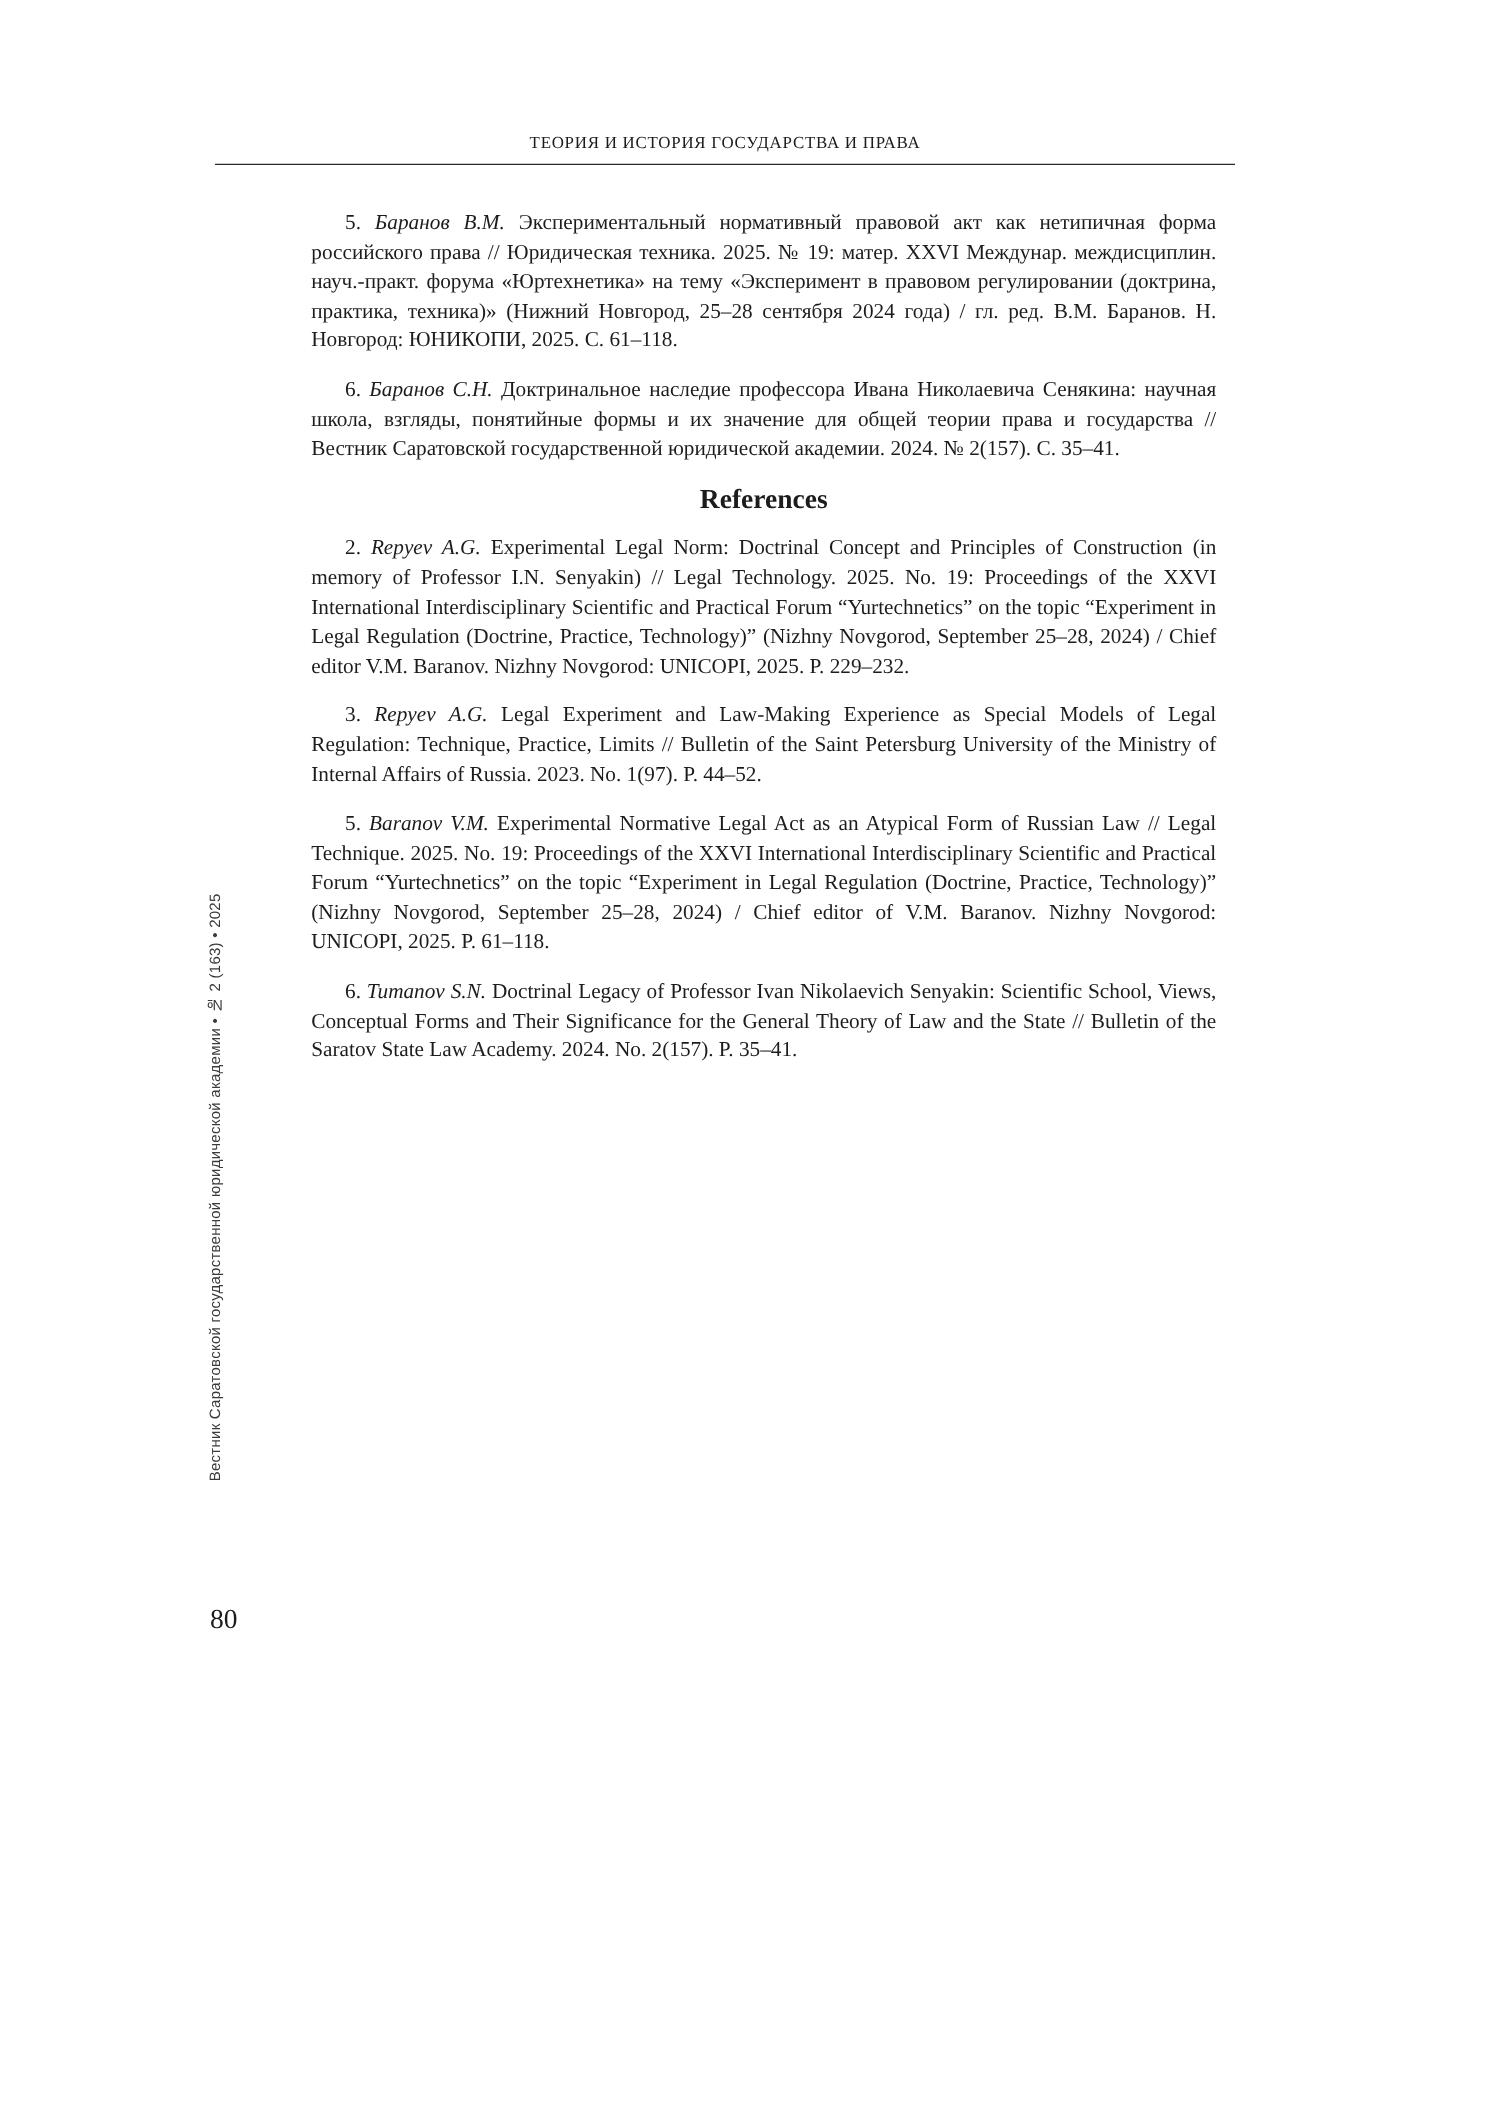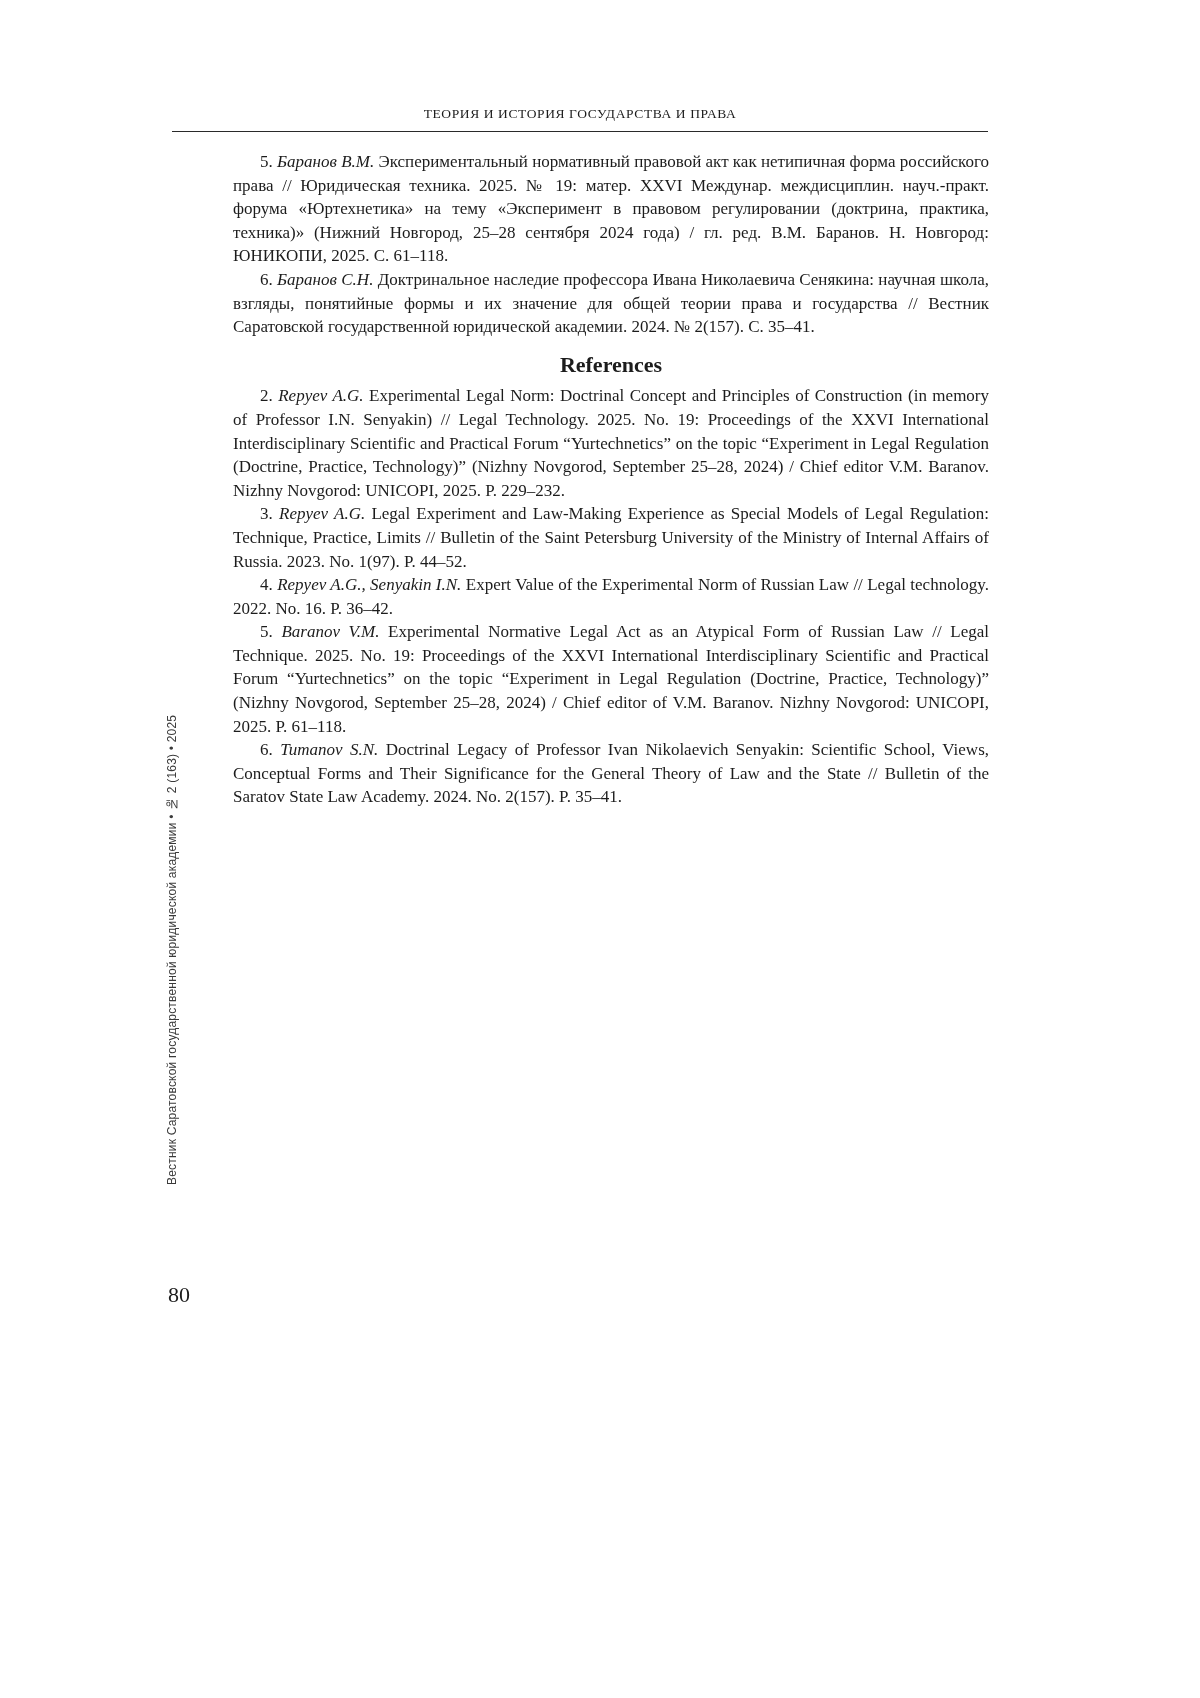--- a/index.html
+++ b/index.html
@@ -41,21 +41,21 @@
   .content {
     position: absolute;
     top: 150px;
     left: 233px;
     width: 756px;
     font-size: 17px;
     line-height: 23.6px;
     text-align: justify;
   }
   .ref {
-    margin: 0;
+    margin: 16px;
     text-indent: 27px;
   }
   .author {
     font-style: italic;
   }
   .references-heading {
     margin: 14px 0 8px 0;
     text-align: center;
     font-weight: bold;
     text-indent: 0;
@@ -96,21 +96,20 @@
 
     <p class="ref"><span>6. </span><span class="author">Баранов С.Н.</span><span> Доктринальное наследие профессора Ивана Николаевича Сенякина: научная школа, взгляды, понятийные формы и их значение для общей теории права и государства // Вестник Саратовской государственной юридической академии. 2024. № 2(157). С. 35–41.</span></p>
 
     <p class="ref references-heading">References</p>
 
 
     <p class="ref"><span>2. </span><span class="author">Repyev A.G.</span><span> Experimental Legal Norm: Doctrinal Concept and Principles of Construction (in memory of Professor I.N. Senyakin) // Legal Technology. 2025. No. 19: Proceedings of the XXVI International Interdisciplinary Scientific and Practical Forum “Yurtechnetics” on the topic “Experiment in Legal Regulation (Doctrine, Practice, Technology)” (Nizhny Novgorod, September 25–28, 2024) / Chief editor V.M. Baranov. Nizhny Novgorod: UNICOPI, 2025. P. 229–232.</span></p>
 
     <p class="ref"><span>3. </span><span class="author">Repyev A.G.</span><span> Legal Experiment and Law-Making Experience as Special Models of Legal Regulation: Technique, Practice, Limits // Bulletin of the Saint Petersburg University of the Ministry of Internal Affairs of Russia. 2023. No. 1(97). P. 44–52.</span></p>
 
-    <p class="ref"><span>4. </span><span class="author">Repyev A.G., Senyakin I.N.</span><span> Expert Value of the Experimental Norm of Russian Law // Legal technology. 2022. No. 16. P. 36–42.</span></p>
 
     <p class="ref"><span>5. </span><span class="author">Baranov V.M.</span><span> Experimental Normative Legal Act as an Atypical Form of Russian Law // Legal Technique. 2025. No. 19: Proceedings of the XXVI International Interdisciplinary Scientific and Practical Forum “Yurtechnetics” on the topic “Experiment in Legal Regulation (Doctrine, Practice, Technology)” (Nizhny Novgorod, September 25–28, 2024) / Chief editor of V.M. Baranov. Nizhny Novgorod: UNICOPI, 2025. P. 61–118.</span></p>
 
     <p class="ref"><span>6. </span><span class="author">Tumanov S.N.</span><span> Doctrinal Legacy of Professor Ivan Nikolaevich Senyakin: Scientific School, Views, Conceptual Forms and Their Significance for the General Theory of Law and the State // Bulletin of the Saratov State Law Academy. 2024. No. 2(157). P. 35–41.</span></p>
 
   </div>
 
   <div class="sidebar-vertical">Вестник Саратовской государственной юридической академии • № 2 (163) • 2025</div>
 
   <div class="page-number">80</div>

